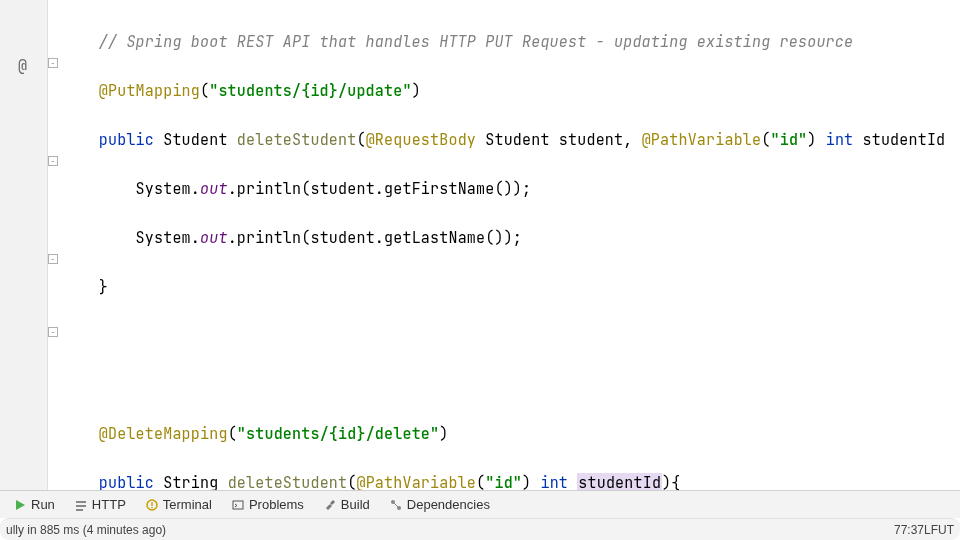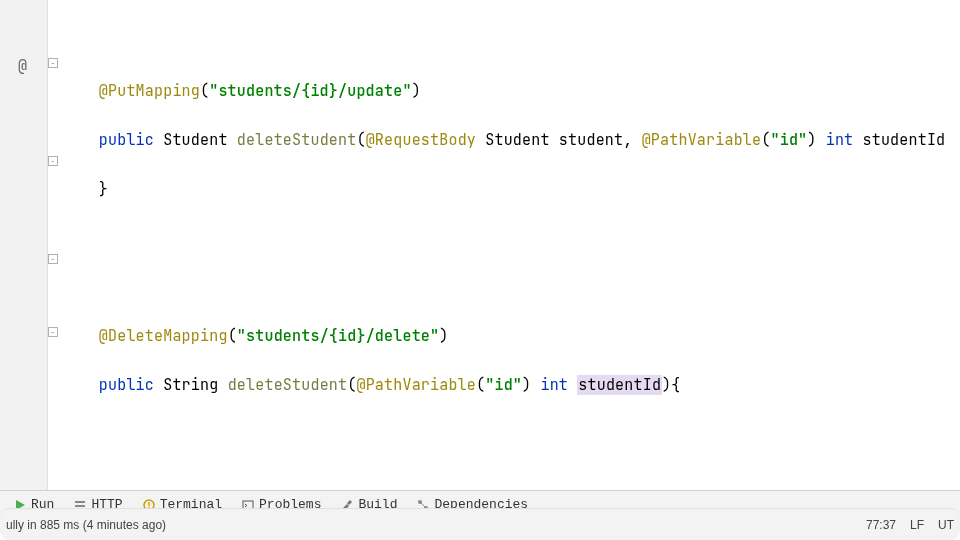--- a/index.html
+++ b/index.html
@@ -60,51 +60,51 @@
 .toolwin {
   position: absolute;
   bottom: 22px;
   left: 0;
   right: 0;
   height: 28px;
   border-top: 1px solid #d0d0d0;
   background: #f3f3f3;
   display: flex;
   align-items: center;
-  font-family: Liberation Mono, monospace;
+  font-family: Liberation Sans, sans-serif;
   font-size: 13px;
   color: #333;
   padding: 0 4px;
 }
 .tw-item {
   display: flex;
   align-items: center;
   gap: 5px;
   padding: 0 10px;
   cursor: pointer;
 }
 .tw-icon { display: inline-flex; }
 .statusbar {
   position: absolute;
   bottom: 0;
   left: 0;
   right: 0;
-  height: 32px;
+  height: 22px;
   background: #f3f3f3;
   border-top: 1px solid #e0e0e0;
   display: flex;
   align-items: center;
   justify-content: space-between;
   font-family: -apple-system, "Segoe UI", sans-serif;
   font-size: 12px;
   color: #444;
   padding: 0 6px;
   border-radius: 9px;
 }
-.status-right { display: flex; gap: 14px; }
+.status-right { display: flex; }
 .watermark {
   position: absolute;
   right: 20px;
   bottom: 55px;
   font-family: sans-serif;
   font-size: 13px;
   color: #ddd;
 }
 </style>
 </head>
@@ -113,23 +113,25 @@
 <div class="gutter">
   <div class="gutter-icon" style="top:56px">@</div>
 </div>
 
 <div class="fold-mark" style="top:58px">−</div>
 <div class="fold-mark" style="top:156px">−</div>
 <div class="fold-mark" style="top:254px">−</div>
 <div class="fold-mark" style="top:327px">−</div>
 
 <div class="editor">
-<div class="line"><span>    </span></div>
+<div class="line"><span>    </span><span class="comment">// Spring boot REST API that handles HTTP PUT Request - updating existing resource</span></div>
 <div class="line"><span>    </span><span class="anno">@PutMapping</span><span>(</span><span class="str">"students/{id}/update"</span><span>)</span></div>
 <div class="line"><span>    </span><span class="kw">public</span> <span>Student</span> <span class="method-decl">deleteStudent</span><span>(</span><span class="anno">@RequestBody</span> <span>Student</span> <span>student</span><span>, </span><span class="anno">@PathVariable</span><span>(</span><span class="str">"id"</span><span>)</span> <span class="kw">int</span> <span>studentId</span></div>
+<div class="line"><span>        </span><span>System</span><span>.</span><span class="static-f">out</span><span>.</span><span>println</span><span>(</span><span>student</span><span>.</span><span>getFirstName</span>()<span>)</span><span>;</span></div>
+<div class="line"><span>        </span><span>System</span><span>.</span><span class="static-f">out</span><span>.</span><span>println</span><span>(</span><span>student</span><span>.</span><span>getLastName</span>()<span>)</span><span>;</span></div>
 <div class="line"><span>    </span><span>}</span></div>
 <div class="line"></div>
 <div class="line"><span>    </span></div>
 <div class="line"><span>    </span><span class="anno">@DeleteMapping</span><span>(</span><span class="str">"students/{id}/delete"</span><span>)</span></div>
 <div class="line"><span>    </span><span class="kw">public</span> <span>String</span> <span class="method-decl">deleteStudent</span><span>(</span><span class="anno">@PathVariable</span><span>(</span><span class="str">"id"</span><span>)</span> <span class="kw">int</span> <span class="id-hl">studentId</span><span>)</span><span>{</span></div>
 
 
 
 
 </div>

